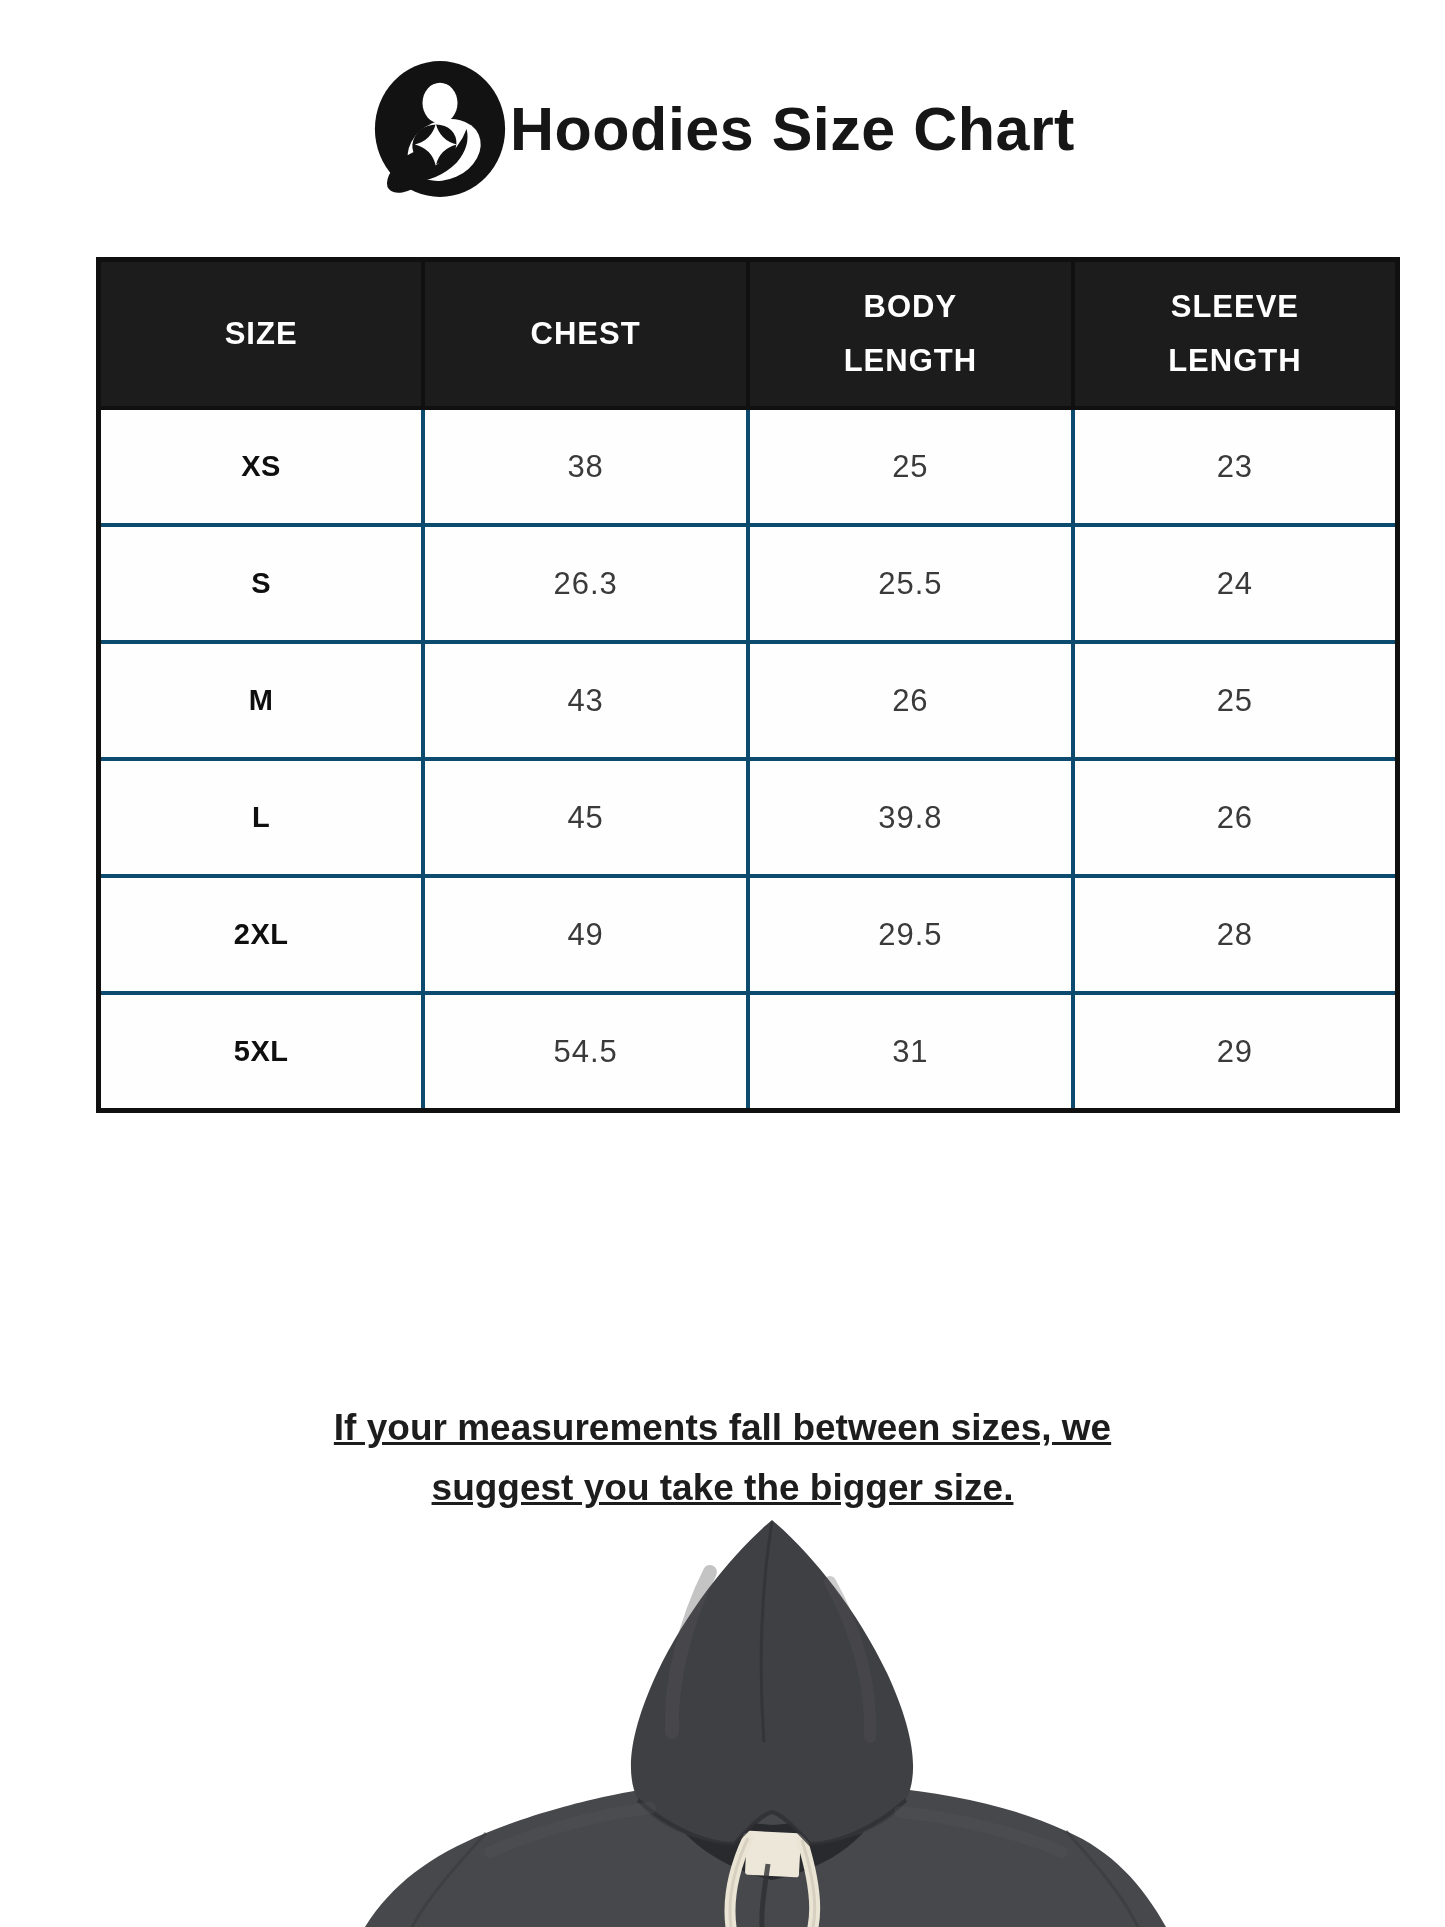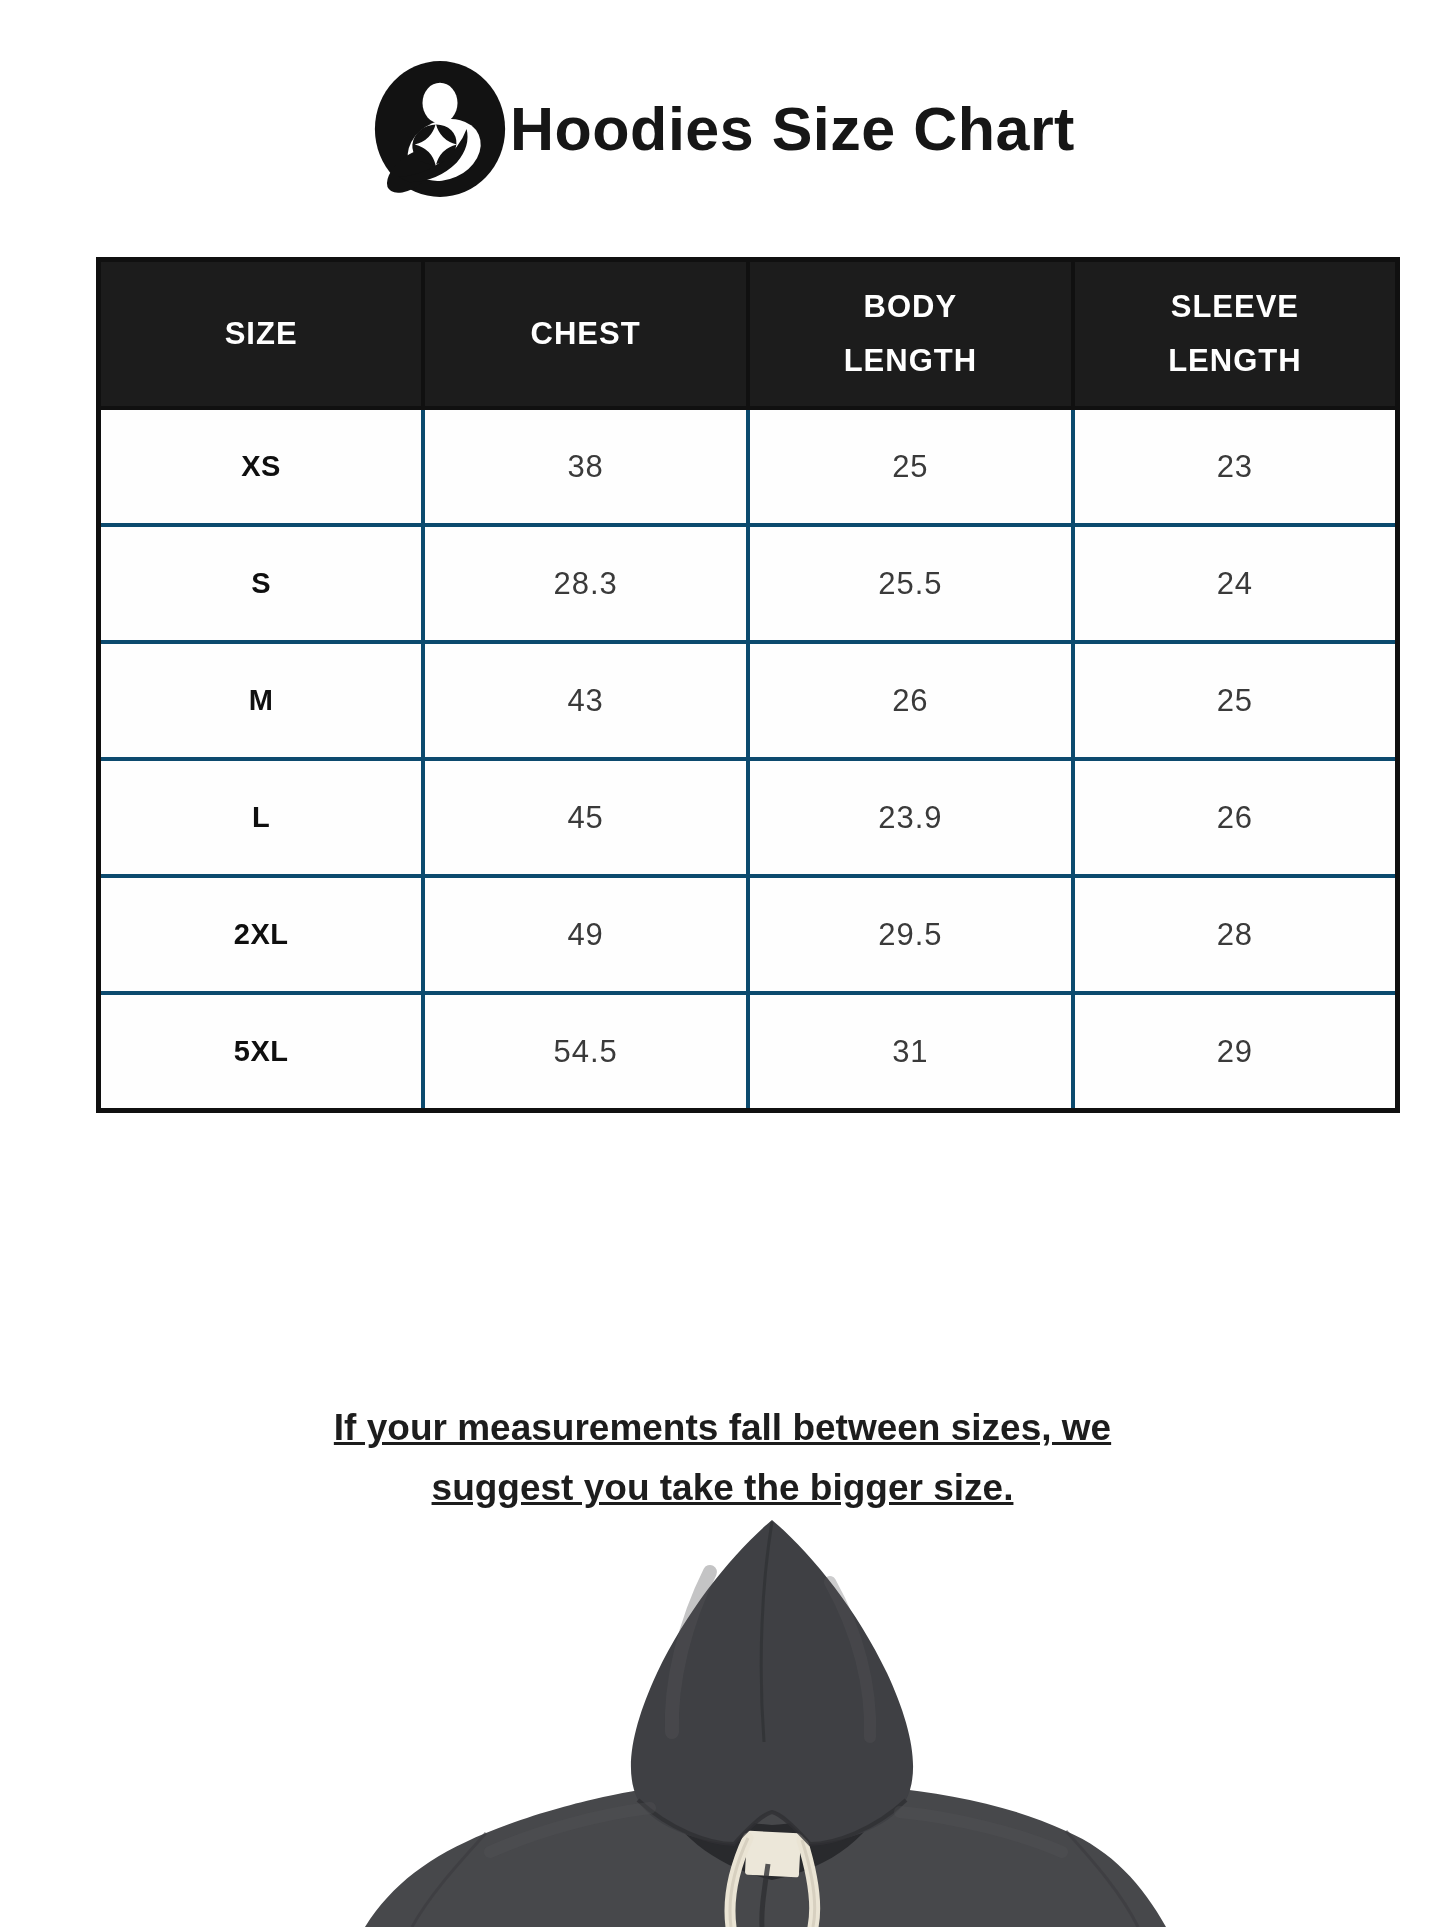--- a/index.html
+++ b/index.html
@@ -78,34 +78,34 @@
     </thead>
     <tbody>
       <tr>
         <td class="size-cell">XS</td>
         <td>38</td>
         <td>25</td>
         <td>23</td>
       </tr>
       <tr>
         <td class="size-cell">S</td>
-        <td>28.3</td>
+        <td>26.3</td>
         <td>25.5</td>
         <td>24</td>
       </tr>
       <tr>
         <td class="size-cell">M</td>
         <td>43</td>
         <td>26</td>
         <td>25</td>
       </tr>
       <tr>
         <td class="size-cell">L</td>
         <td>45</td>
-        <td>23.9</td>
+        <td>39.8</td>
         <td>26</td>
       </tr>
       <tr>
         <td class="size-cell">2XL</td>
         <td>49</td>
         <td>29.5</td>
         <td>28</td>
       </tr>
       <tr>
         <td class="size-cell">5XL</td>

